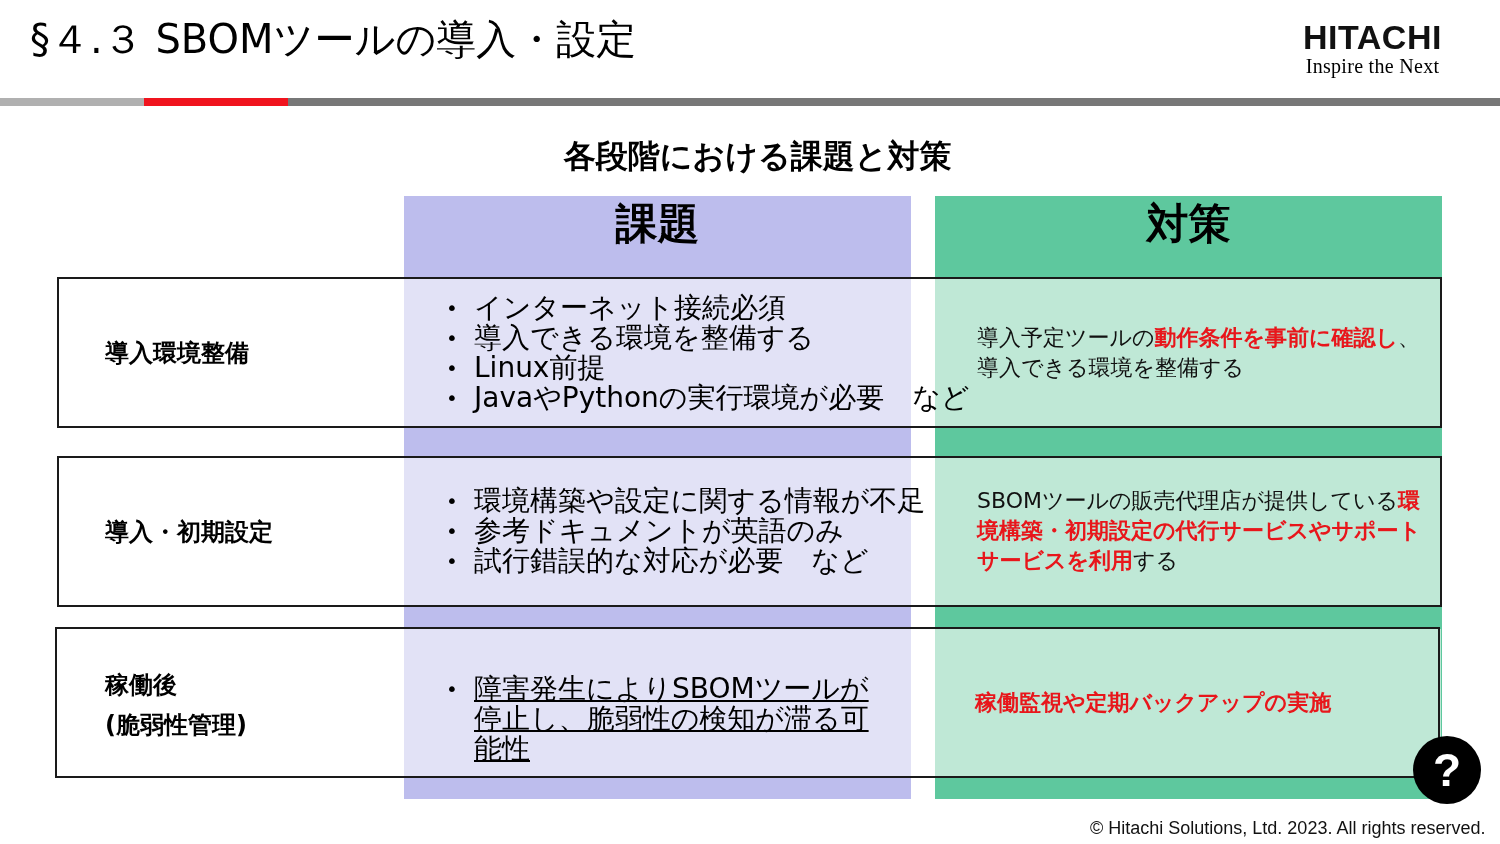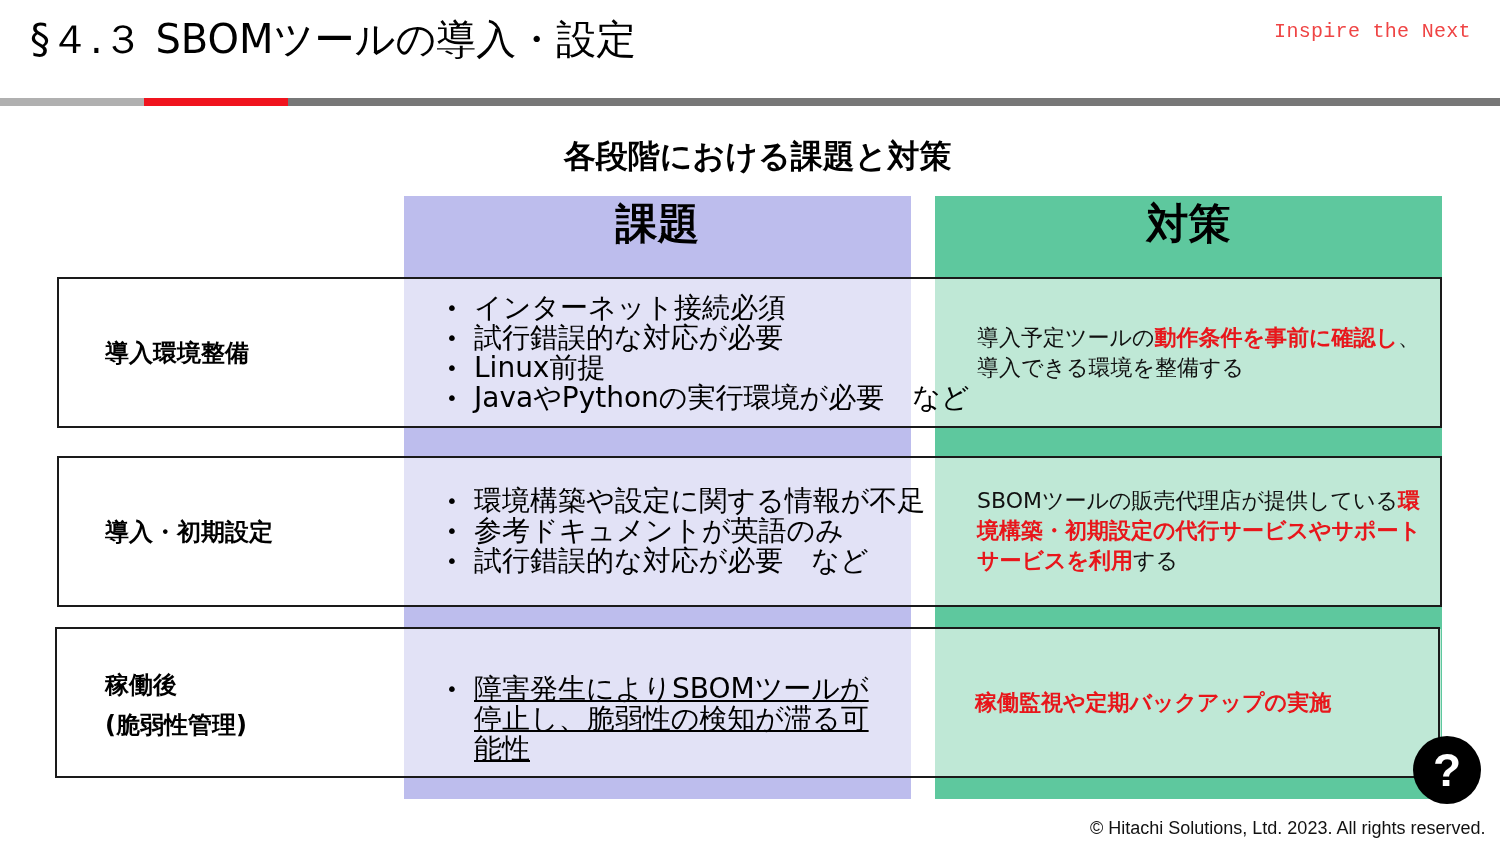--- a/index.html
+++ b/index.html
@@ -6,21 +6,21 @@
   html, body { width: 1500px; height: 844px; overflow: hidden; background: #ffffff; }
   body { position: relative; font-family: "DejaVu Sans", "Liberation Sans", sans-serif; color: #000; }
 
   .slide-title {
     position: absolute; left: 30px; top: 12px;
     font-size: 40px; font-weight: normal; letter-spacing: 0px;
     font-family: "DejaVu Sans", sans-serif; color: #000; white-space: nowrap;
   }
   .logo { position: absolute; left: 1270px; top: 20px; width: 205px; text-align: center; }
   .logo-main { font-family: "Liberation Sans", sans-serif; font-weight: bold; font-size: 34px; letter-spacing: 0.5px; line-height: 34px; color: #111; }
-  .logo-sub { font-family: Liberation Mono, monospace; font-size: 20px; line-height: 24px; color: #ef4444; letter-spacing: 0.3px; }
+  .logo-sub { font-family: Liberation Serif, serif; font-size: 20px; line-height: 24px; color: #000000; letter-spacing: 0.3px; }
 
   .rule { position: absolute; top: 98px; height: 8px; }
   .rule-1 { left: 0; width: 144px; background: #b0b0b0; }
   .rule-2 { left: 144px; width: 144px; background: #f0141e; }
   .rule-3 { left: 288px; width: 1212px; background: #777777; }
 
   .subtitle {
     position: absolute; left: 0; width: 1515px; top: 135px; text-align: center;
     font-size: 32px; font-weight: bold; font-family: "DejaVu Sans", sans-serif; white-space: nowrap;
   }
@@ -63,40 +63,41 @@
   }
 
   .copyright { position: absolute; left: 1090px; top: 818px; font-size: 18px; font-family: "Liberation Sans", sans-serif; color: #111; white-space: nowrap; }
   .page-num { position: absolute; left: 1516px; top: 812px; font-size: 22px; font-family: "Liberation Sans", sans-serif; color: #111; }
 </style>
 </head>
 <body>
 
 <div class="slide-title">§４.３ SBOMツールの導入・設定</div>
 <div class="logo">
+  <div class="logo-main">HITACHI</div>
   <div class="logo-sub">Inspire the Next</div>
 </div>
 <div class="rule rule-1"></div>
 <div class="rule rule-2"></div>
 <div class="rule rule-3"></div>
 
 <div class="subtitle">各段階における課題と対策</div>
 
 <div class="col-bg col-issue"></div>
 <div class="col-bg col-measure"></div>
 <div class="col-head head-issue">課題</div>
 <div class="col-head head-measure">対策</div>
 
 <div class="cell-issue" style="top:279px;height:147px;"></div>
 <div class="cell-measure" style="top:279px;height:147px;"></div>
 <div class="row row-1"></div>
 <div class="row-label" style="top:333px;">導入環境整備</div>
 <ul class="bullets" style="top:293px;">
   <li>インターネット接続必須</li>
-  <li>試行錯誤的な対応が必要</li>
+  <li>導入できる環境を整備する</li>
   <li>Linux前提</li>
   <li>JavaやPythonの実行環境が必要　など</li>
 </ul>
 <div class="measure-text" style="top:323px;width:460px;">
   <span>導入予定ツールの</span><span class="hl">動作条件を事前に確認し</span><span>、導入できる環境を整備する</span>
 </div>
 
 <div class="cell-issue" style="top:458px;height:147px;"></div>
 <div class="cell-measure" style="top:458px;height:147px;"></div>
 <div class="row row-2"></div>

